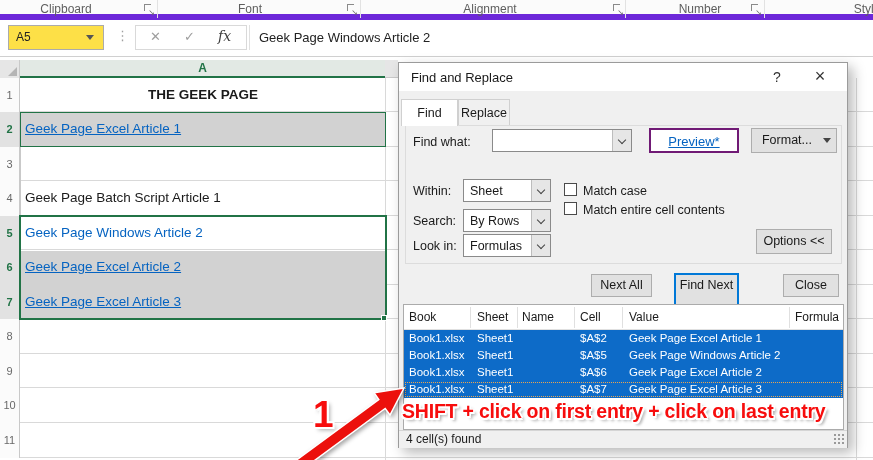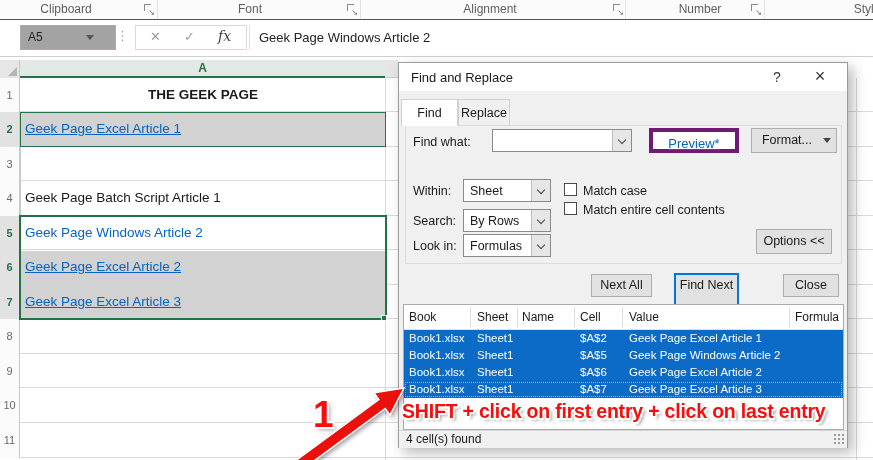--- a/index.html
+++ b/index.html
@@ -5,30 +5,30 @@
   * { margin:0; padding:0; box-sizing:border-box; }
   html,body { background:#fff; }
   .stage {
     position:relative; width:873px; height:460px; overflow:hidden;
     background:#fff; font-family:"Liberation Sans", sans-serif;
     -webkit-font-smoothing:antialiased;
   }
   .abs { position:absolute; }
 
   
-  .ribbon { left:0; top:0; width:873px; height:20px; background:#fbfbfb; border-bottom:1px solid #6d28d9; }
+  .ribbon { left:0; top:0; width:873px; height:20px; background:#fbfbfb; border-bottom:6px solid #6d28d9; }
   .rgroup-label { top:2px; height:15px; font-size:12px; color:#5e5e5e; text-align:center; }
   .rsep { top:0; width:1px; height:18px; background:#e2e2e2; }
   .launcher { width:10px; height:10px; top:4px; }
   .launcher::before { content:""; position:absolute; left:0; top:0; width:6px; height:6px; border-left:1px solid #8a8a8a; border-top:1px solid #8a8a8a; }
   .launcher::after { content:"\2198"; position:absolute; right:-1px; bottom:-3px; font-size:8px; color:#6a6a6a; }
 
   
   .fbar { left:0; top:20px; width:873px; height:37px; background:#fff; border-bottom:1px solid #d0d0d0; }
-  .namebox { left:8px; top:5px; width:96px; height:25px; background:#a3a3a3; border:1px solid #ababab; font-size:12px; color:#222; line-height:23px; padding-left:7px;margin-left:12px; }
+  .namebox { left:8px; top:5px; width:96px; height:25px; background:#fde047; border:1px solid #ababab; font-size:12px; color:#222; line-height:23px; padding-left:7px; }
   .namebox-arrow { left:86px; top:15px; width:0; height:0; border-left:4px solid transparent; border-right:4px solid transparent; border-top:5px solid #555; }
   .gripper-dots { left:116px; top:8px; color:#a0a0a0; font-size:13px; }
   .fxbox { left:135px; top:5px; width:112px; height:25px; border:1px solid #d9d9d9; background:#fff; }
   .fx-x { left:14px; top:3px; font-size:13px; color:#9e9e9e; }
   .fx-check { left:48px; top:3px; font-size:13px; color:#9e9e9e; }
   .fx-fx { left:82px; top:2px; font-size:14px; color:#3f3f3f; font-family:"DejaVu Serif", serif; font-style:italic; }
   .formula-field { left:249px; top:5px; width:624px; height:25px; background:#fff; border-left:1px solid #e0e0e0; font-size:13px; color:#222; line-height:25px; padding-left:9px; }
 
   
   .sheet-row { left:0; width:873px; height:35px; border-bottom:1px solid #d9d9d9; background:#fff; }
@@ -57,21 +57,21 @@
   .tab { top:36px; height:26px; font-size:12.5px; color:#1a1a1a; text-align:center; line-height:26px; border:1px solid #d0d0d0; border-bottom:none; background:#f0f0f0; }
   .tab.active { background:#fff; height:27px; z-index:2; }
   .tabpage { left:6px; top:62px; width:437px; height:139px; border:1px solid #dcdcdc; background:#f0f0f0; }
   .dlbl { font-size:12.5px; color:#1a1a1a; white-space:nowrap; }
   .combo { background:#fff; border:1px solid #8a8a8a; height:23px; }
   .combo .cval { position:absolute; left:6px; top:4px; font-size:12.5px; color:#1a1a1a; }
   .combo .cbtn { position:absolute; right:0; top:0; width:19px; height:100%; background:#e6e6e6; border-left:1px solid #bdbdbd; }
   .chev { position:absolute; right:6px; top:7px; width:6px; height:6px; border-right:1.4px solid #444; border-bottom:1.4px solid #444; transform:rotate(45deg); }
   .btn { background:#e1e1e1; border:1px solid #adadad; font-size:12.5px; color:#1a1a1a; text-align:center; }
   .btn.focus { border:2px solid #0078D7; }
-  .preview-btn { background:#fff; border:4px solid #701a75; color:#0563C1; text-decoration:underline; font-size:13px; text-align:center; }
+  .preview-btn { background:#fff; border:2px solid #701a75; color:#0563C1; text-decoration:underline; font-size:13px; text-align:center; }
   .checkbox { width:13px; height:13px; background:#fff; border:1px solid #4a4a4a; }
   .tri-down { width:0; height:0; border-left:4px solid transparent; border-right:4px solid transparent; border-top:5px solid #444; }
 
   
   .rlist { left:4px; top:241px; width:441px; height:126px; background:#fff; border:1px solid #ababab; }
   .rlist-hdr { left:0; top:0; width:439px; height:25px; background:#fff; border-bottom:1px solid #e0e0e0; }
   .rl-h { position:absolute; top:5px; font-size:12px; color:#1a1a1a; }
   .rl-colline { position:absolute; top:2px; width:1px; height:21px; background:#e0e0e0; }
   .rl-row { left:0; width:439px; height:17px; background:#0d6bc8; color:#fff; }
   .rl-row span { position:absolute; top:2px; font-size:11.5px; white-space:nowrap; }

